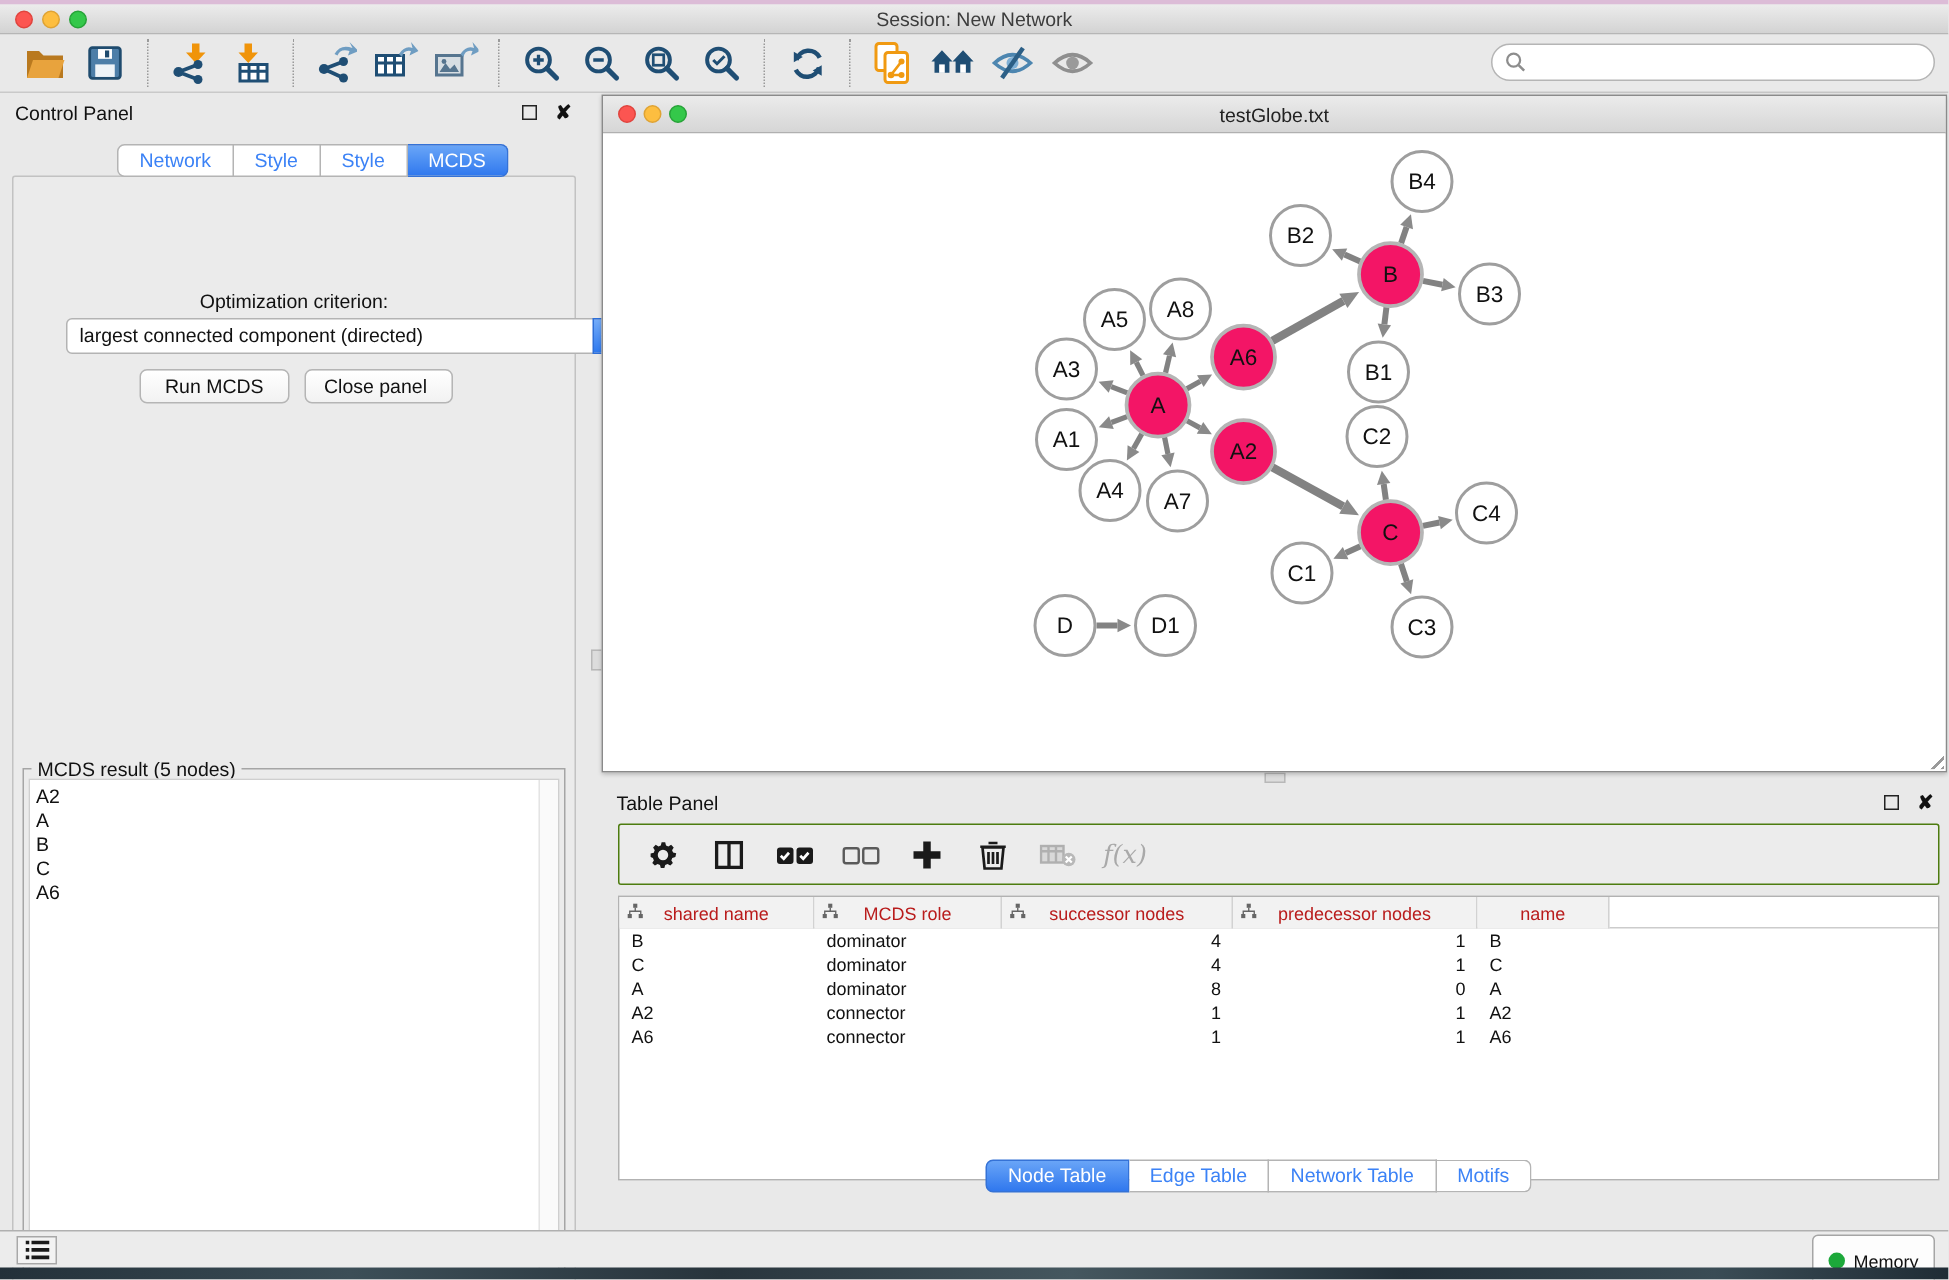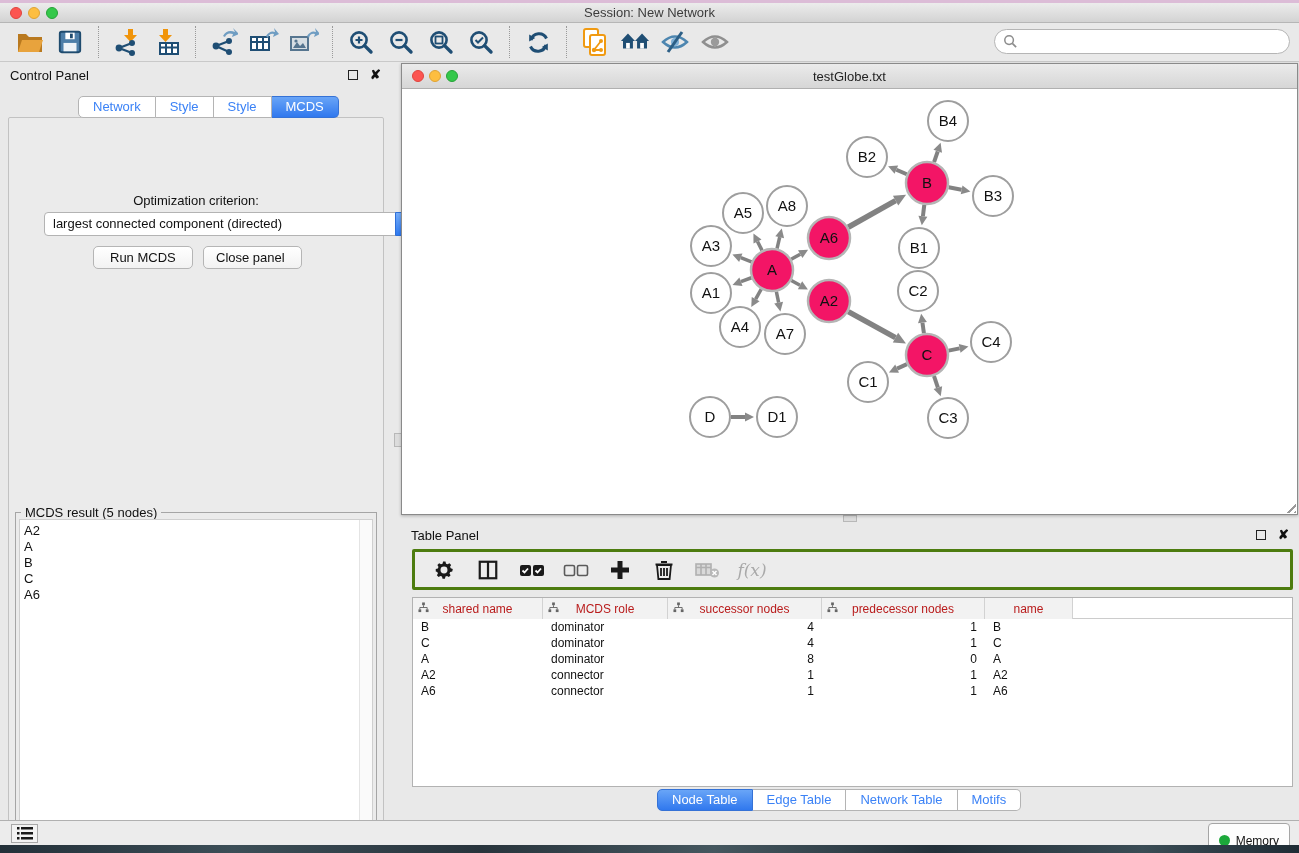--- a/index.html
+++ b/index.html
@@ -125,42 +125,42 @@
       repeating-linear-gradient(135deg, transparent 0 3px, #9a9a9a 3px 4.5px);
     clip-path: polygon(100% 0, 100% 100%, 0 100%);
   }
   .split-handle-v { left:394px; top:433px; width:8px; height:14px; background:#dcdcdc; border:1px solid #b8b8b8; }
   .split-handle-h { left:843px; top:515px; width:14px; height:7px; background:#dcdcdc; border:1px solid #b8b8b8; }
 
   
   .table-panel { left:401px; top:522px; width:898px; height:298px; background:#e9e9e9; }
   .tp-toolbar {
     position:absolute; left:11px; top:27px; width:881px; height:41px;
-    background:#ececec; border:3px solid #4d7c0f; border-radius:2px;
+    background:#ececec; border:1px solid #4d7c0f; border-radius:2px;
     display:flex; align-items:center; padding-left:16px; gap:18px;
   }
   .tp-icon { display:flex; align-items:center; justify-content:center; width:26px; height:26px; }
   .fx-label { font-family:"DejaVu Serif", serif; font-style:italic; font-size:17px; color:#a9a9a9; }
 
   .data-table {
     position:absolute; left:11px; top:75px; width:881px; height:190px;
     background:#fff; border:1px solid #b2b2b2; overflow:hidden;
   }
   .thead { display:flex; height:21px; background:#fff; border-bottom:1px solid #cccccc; }
   .th {
     background:#f2f2f2; border-right:1px solid #d2d2d2; height:21px;
     font-size:12px; color:#b91c1c; display:flex; align-items:center; justify-content:center;
     position:relative;
   }
   .th .hier { position:absolute; left:5px; top:4px; }
   .trow { display:flex; height:16px; }
   .td { font-size:12px; line-height:16px; color:#111; padding:0 8px; white-space:nowrap; }
   .td.num { text-align:right; }
 
-  .tp-tabs { position:absolute; left:256px; top:267px; display:flex; }
+  .tp-tabs { position:absolute; left:256px; top:251px; display:flex; }
 
   
   .statusbar {
     left:0; top:820px; width:1299px; height:25px;
     background:#ececec; border-top:1px solid #b0b0b0;
   }
   .list-btn {
     position:absolute; left:11px; top:3px; width:27px; height:19px;
     background:#f3f3f3; border:1px solid #a8a8a8; display:flex; align-items:center; justify-content:center;
   }

